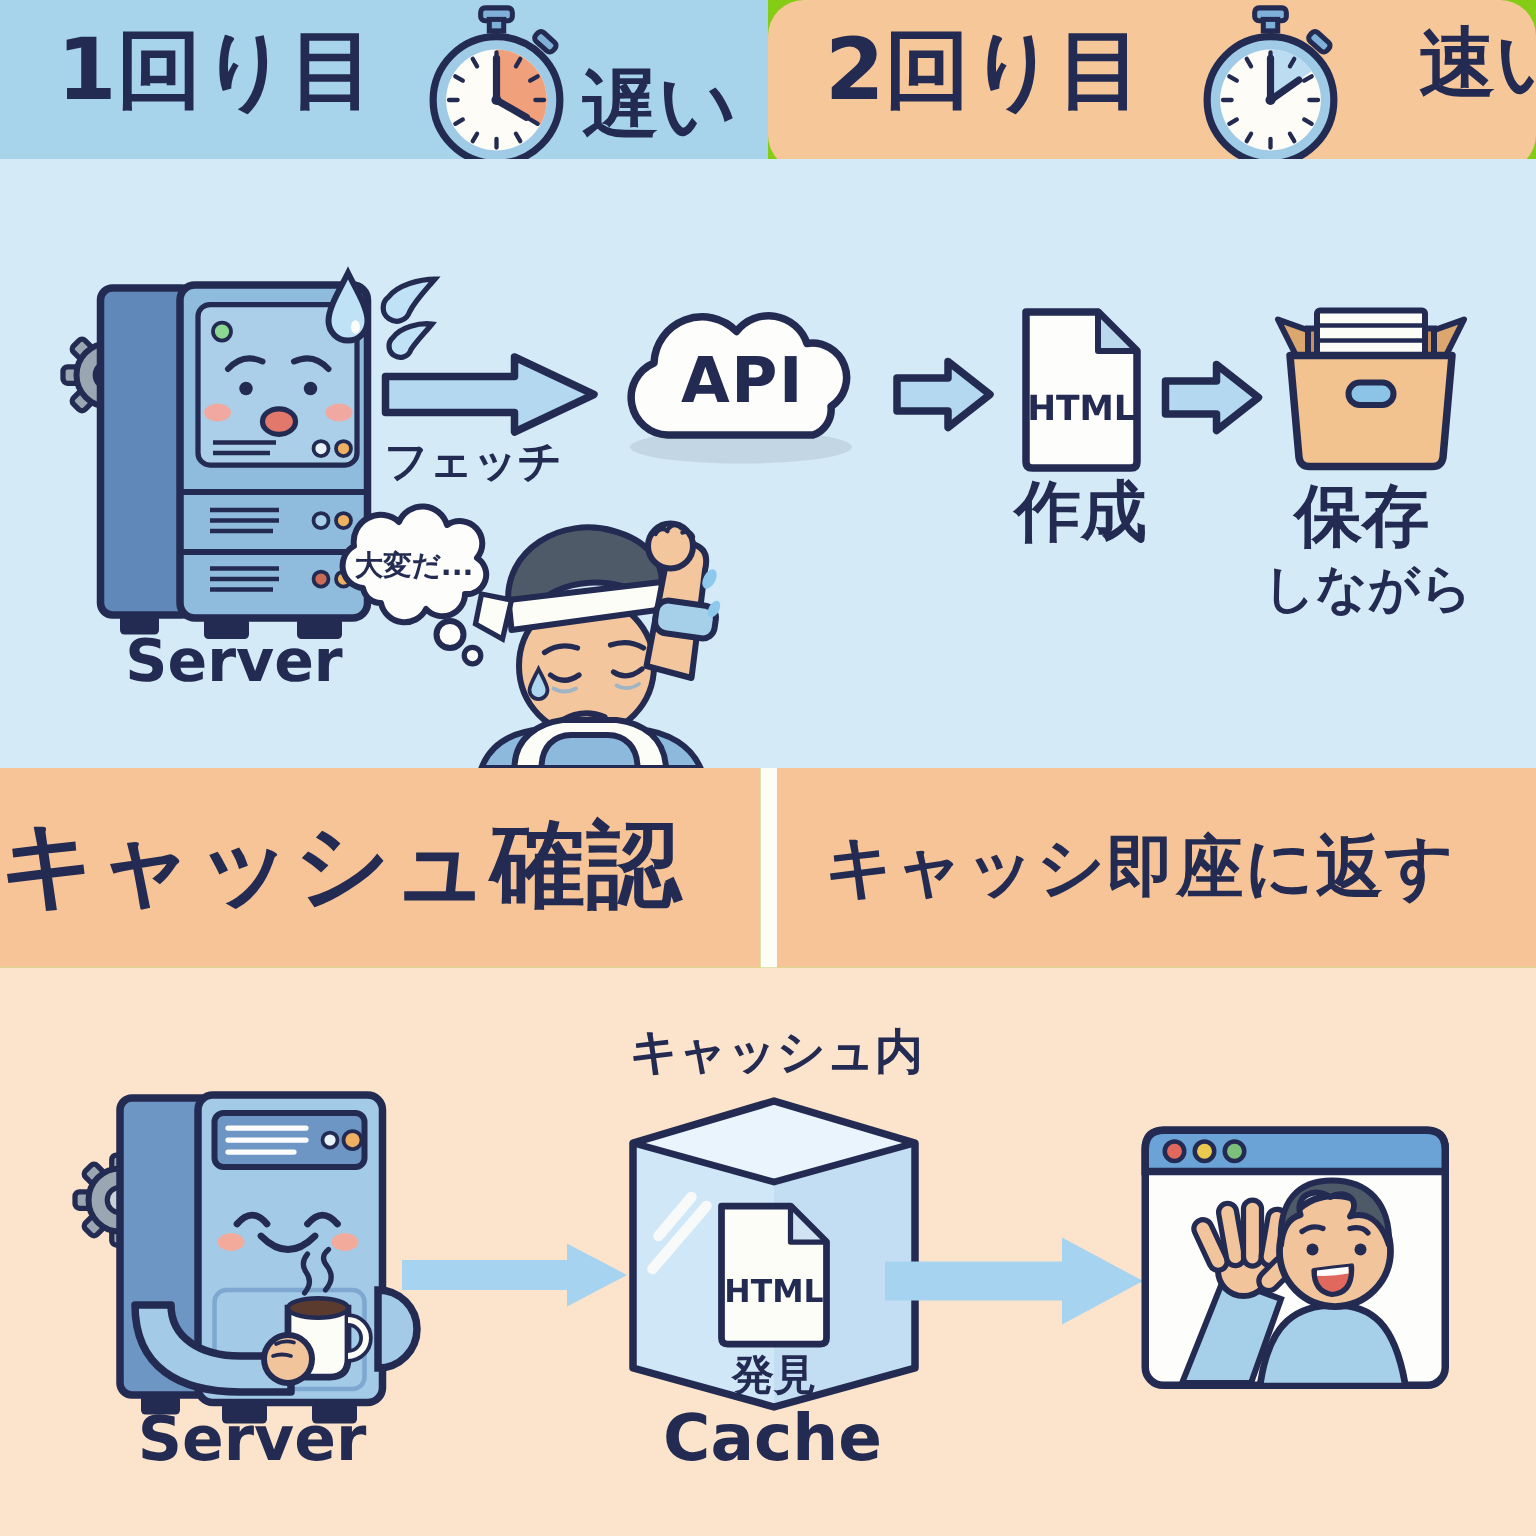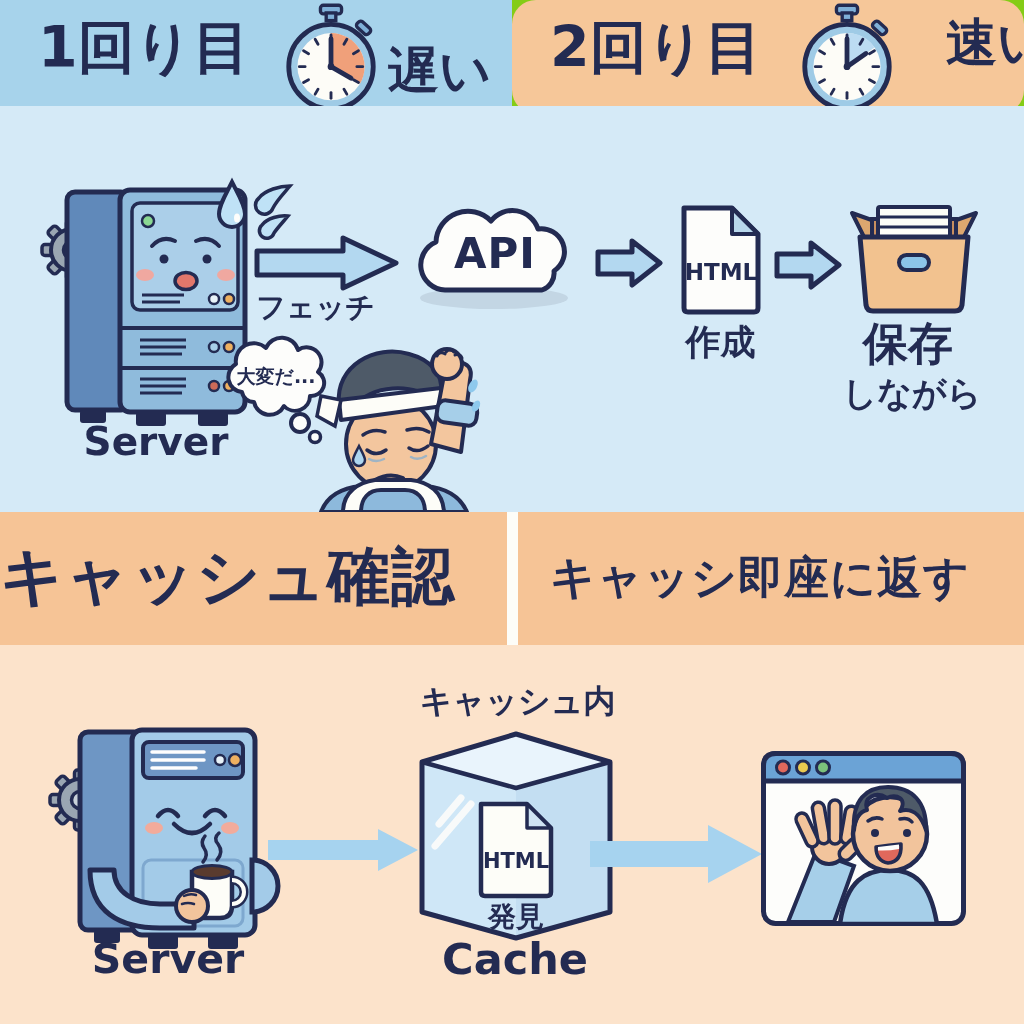--- a/index.html
+++ b/index.html
@@ -189,21 +189,21 @@
 
   <svg class="abs" style="left:596px;top:236px;" width="68" height="54" viewBox="0 0 68 54">
     <polygon points="2,16 36,16 36,5 64,27 36,49 36,38 2,38" fill="#b3d8f0" stroke="#232b52" stroke-width="5" stroke-linejoin="round"></polygon>
   </svg>
 
   <svg class="abs" style="left:674px;top:204px;" width="92" height="112" viewBox="0 0 92 112">
     <path d="M10,4 H58 L84,30 V104 Q84,108 80,108 H14 Q10,108 10,104 Z" fill="#fdfdfb" stroke="#232b52" stroke-width="5" stroke-linejoin="round"></path>
     <path d="M58,4 V30 H84 Z" fill="#b9d8ec" stroke="#232b52" stroke-width="4" stroke-linejoin="round"></path>
     <text x="47" y="76" text-anchor="middle" font-size="23" font-weight="bold" fill="#232b52">HTML</text>
   </svg>
-  <div class="abs t center" style="left:668px;top:316px;width:105px;height:52px;font-size:35px;text-align:center;">作成</div>
+  <div class="abs t center" style="left:668px;top:316px;width:105px;height:52px;font-size:44px;text-align:center;">作成</div>
 
   <svg class="abs" style="left:774px;top:238px;" width="70" height="54" viewBox="0 0 68 54">
     <polygon points="2,16 36,16 36,5 64,27 36,49 36,38 2,38" fill="#b3d8f0" stroke="#232b52" stroke-width="5" stroke-linejoin="round"></polygon>
   </svg>
 
   <svg class="abs" style="left:848px;top:203px;" width="132" height="114" viewBox="0 0 132 114">
     <polygon points="16,34 4,10 32,20 32,34" fill="#dca76f" stroke="#232b52" stroke-width="4" stroke-linejoin="round"></polygon>
     <polygon points="116,34 128,10 100,20 100,34" fill="#dca76f" stroke="#232b52" stroke-width="4" stroke-linejoin="round"></polygon>
     <rect x="24" y="16" width="84" height="20" fill="#c98f5f" stroke="#232b52" stroke-width="4"></rect>
     <rect x="30" y="4" width="72" height="30" rx="2" fill="#fdfdf8" stroke="#232b52" stroke-width="4"></rect>

